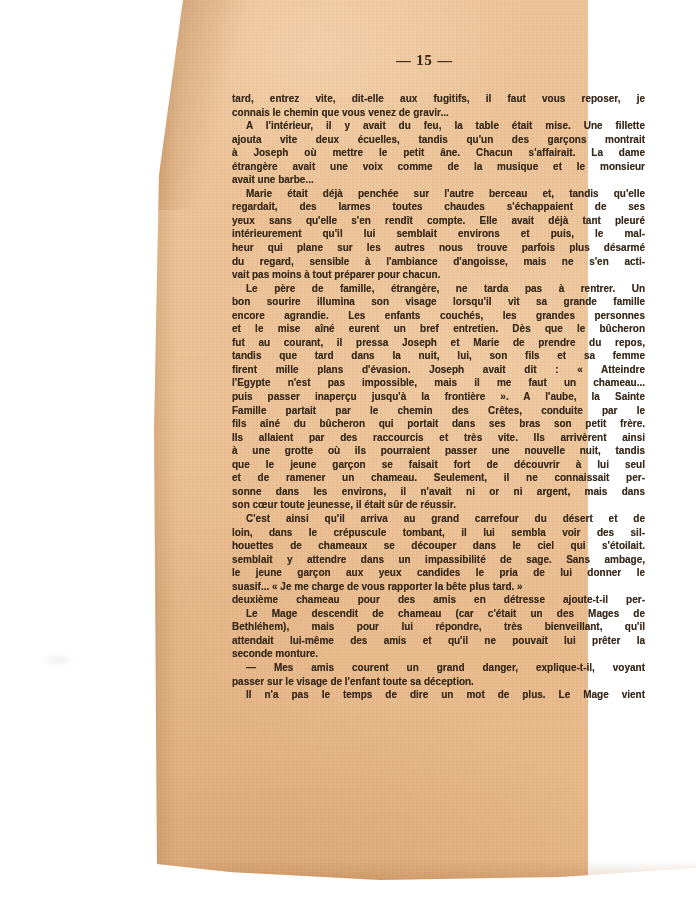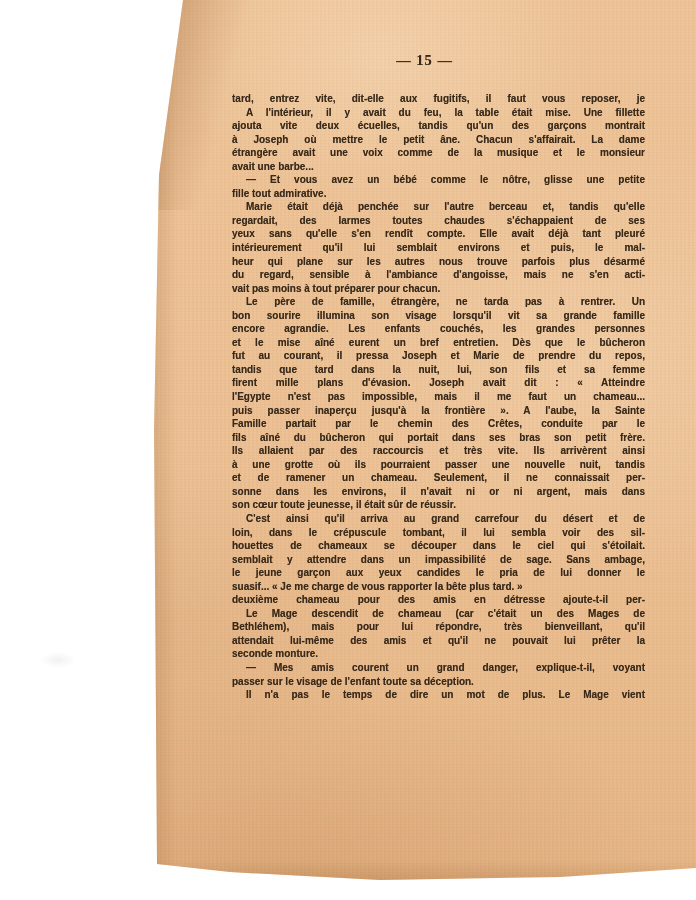--- a/index.html
+++ b/index.html
@@ -6,21 +6,21 @@
     --paper-color: #ecbf92;
     --paper-dark: #e6b584;
     --ink-color: #38291a;
     --scan-bg: #ffffff;
   }
   * { margin: 0; padding: 0; box-sizing: border-box; }
   html, body { background: var(--scan-bg); }
   body { width: 696px; height: 900px; overflow: hidden; position: relative; }
 
   .scan {
-    position: absolute; inset: 0; width: 696px; height: 900px;
+    position: absolute; inset: 0; width: 588px; height: 900px;
     background: var(--scan-bg);
   }
 
   
   .paper {
     position: absolute; inset: 0;
     clip-path: polygon(183px 0px, 696px 0px, 696px 868px, 560px 877px,
                        380px 880px, 230px 872px, 157px 864px, 154px 430px, 159px 175px);
     background:
       repeating-linear-gradient(90deg, rgba(120,80,40,0.025) 0 2px, rgba(255,255,255,0.02) 2px 4px),
@@ -89,31 +89,28 @@
   <div class="paper">
     <div class="corner-crease"></div>
     <div class="left-edge-shade"></div>
     <div class="bottom-edge-shade"></div>
 
     <div class="page-number">— 15 —</div>
 
     <div class="text-block">
         <div class="para">
           <div class="line">tard, entrez vite, dit-elle aux fugitifs, il faut vous reposer, je</div>
+          <div class="line last">connais le chemin que vous venez de gravir...</div>
         </div>
         <div class="para">
           <div class="line first">A l'intérieur, il y avait du feu, la table était mise. Une fillette</div>
           <div class="line">ajouta vite deux écuelles, tandis qu'un des garçons montrait</div>
           <div class="line">à Joseph où mettre le petit âne. Chacun s'affairait. La dame</div>
           <div class="line">étrangère avait une voix comme de la musique et le monsieur</div>
           <div class="line last">avait une barbe...</div>
-        </div>
-        <div class="para">
-          <div class="line first">— Et vous avez un bébé comme le nôtre, glisse une petite</div>
-          <div class="line last">fille tout admirative.</div>
         </div>
         <div class="para">
           <div class="line first">Marie était déjà penchée sur l'autre berceau et, tandis qu'elle</div>
           <div class="line">regardait, des larmes toutes chaudes s'échappaient de ses</div>
           <div class="line">yeux sans qu'elle s'en rendît compte. Elle avait déjà tant pleuré</div>
           <div class="line">intérieurement qu'il lui semblait environs et puis, le mal-</div>
           <div class="line">heur qui plane sur les autres nous trouve parfois plus désarmé</div>
           <div class="line">du regard, sensible à l'ambiance d'angoisse, mais ne s'en acti-</div>
           <div class="line last">vait pas moins à tout préparer pour chacun.</div>
         </div>
@@ -124,20 +121,21 @@
           <div class="line">et le mise aîné eurent un bref entretien. Dès que le bûcheron</div>
           <div class="line">fut au courant, il pressa Joseph et Marie de prendre du repos,</div>
           <div class="line">tandis que tard dans la nuit, lui, son fils et sa femme</div>
           <div class="line">firent mille plans d'évasion. Joseph avait dit : « Atteindre</div>
           <div class="line">l'Egypte n'est pas impossible, mais il me faut un chameau...</div>
           <div class="line">puis passer inaperçu jusqu'à la frontière ». A l'aube, la Sainte</div>
           <div class="line">Famille partait par le chemin des Crêtes, conduite par le</div>
           <div class="line">fils aîné du bûcheron qui portait dans ses bras son petit frère.</div>
           <div class="line">Ils allaient par des raccourcis et très vite. Ils arrivèrent ainsi</div>
           <div class="line">à une grotte où ils pourraient passer une nouvelle nuit, tandis</div>
+          <div class="line">que le jeune garçon se faisait fort de découvrir à lui seul</div>
           <div class="line">et de ramener un chameau. Seulement, il ne connaissait per-</div>
           <div class="line">sonne dans les environs, il n'avait ni or ni argent, mais dans</div>
           <div class="line last">son cœur toute jeunesse, il était sûr de réussir.</div>
         </div>
         <div class="para">
           <div class="line first">C'est ainsi qu'il arriva au grand carrefour du désert et de</div>
           <div class="line">loin, dans le crépuscule tombant, il lui sembla voir des sil-</div>
           <div class="line">houettes de chameaux se découper dans le ciel qui s'étoilait.</div>
           <div class="line">semblait y attendre dans un impassibilité de sage. Sans ambage,</div>
           <div class="line">le jeune garçon aux yeux candides le pria de lui donner le</div>

